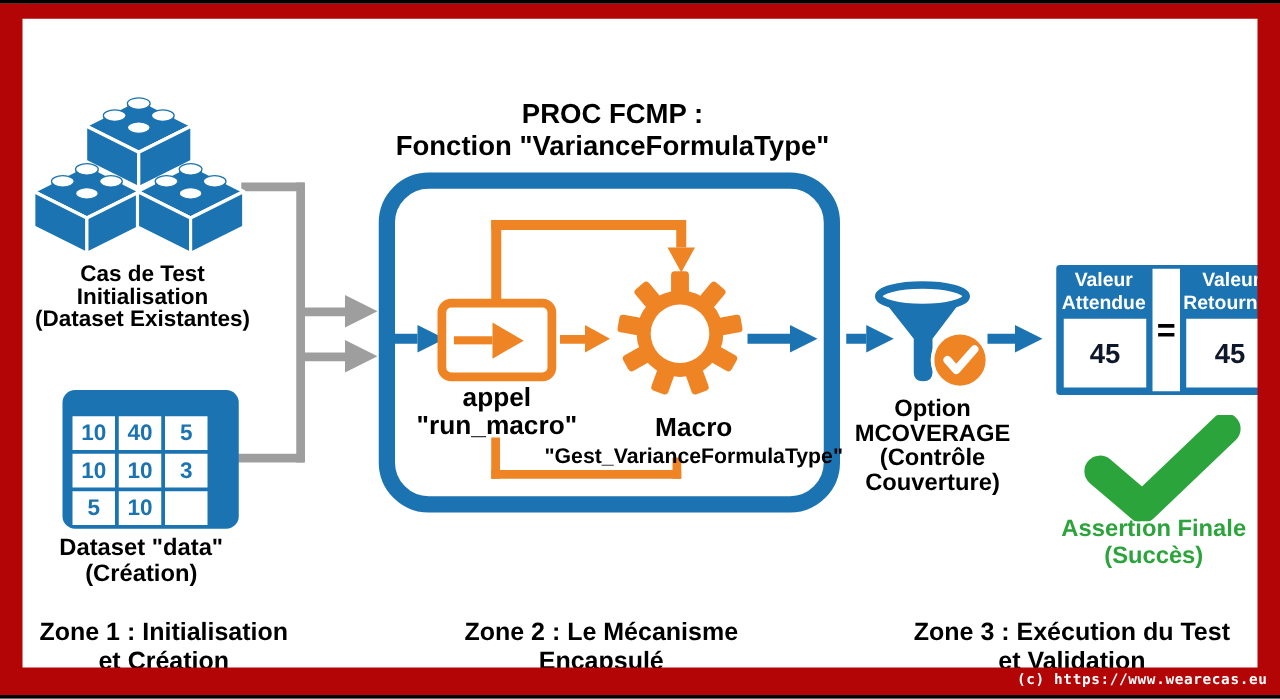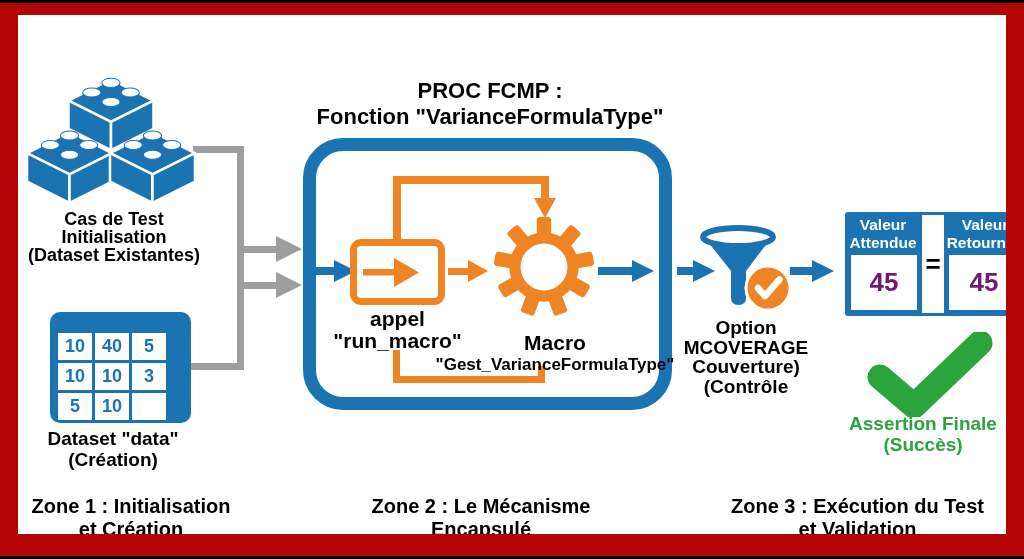--- a/index.html
+++ b/index.html
@@ -54,21 +54,21 @@
     color:var(--blue);font-weight:bold;font-size:18px;
   }
   
   .cmp{position:absolute;z-index:2;left:833px;top:212px;width:182px;height:104px;
        background:var(--blue);border-radius:3px;margin-left:12px;}
   .cmp .hdr{position:absolute;color:#fff;font-weight:bold;font-size:15.5px;line-height:18px;text-align:center;}
   .cmp .hdr span{display:block;}
   .cmp .strip{position:absolute;left:77px;top:3px;width:22px;height:98px;background:#fff;
       display:flex;align-items:center;justify-content:center;color:#000;font-weight:bold;font-size:26px;}
   .cmp .val{position:absolute;top:43px;height:55px;background:#fff;
-      display:flex;align-items:center;justify-content:center;color:#701a75;font-weight:bold;font-size:26px;}
+      display:flex;align-items:center;justify-content:center;color:#0f172a;font-weight:bold;font-size:22px;}
   .green-txt{color:var(--green);}
 </style>
 </head>
 <body>
 
 <div class="page">
 
   <svg class="abs" style="left:25px;top:70px;z-index:2" width="172" height="135" viewBox="0 0 170 133">
     <defs>
       <g id="stud">
@@ -205,22 +205,22 @@
     <ellipse cx="38" cy="13" rx="35" ry="9" fill="#fff" stroke="#1b73b1" stroke-width="6"></ellipse>
     <g>
       <circle cx="68" cy="64" r="22" fill="#ee8424" stroke="#fff" stroke-width="3"></circle>
       <path d="M58 64 L65 72 L79.5 55.5" fill="none" stroke="#fff" stroke-width="6.5" stroke-linecap="round" stroke-linejoin="round"></path>
     </g>
   </svg>
 
   <div class="lbl" style="left:676px;top:318px;width:140px;font-size:19px;line-height:19.5px;">
     <span>Option</span>
     <span>MCOVERAGE</span>
+    <span>(Contrôle</span>
     <span>Couverture)</span>
-    <span>(Contrôle</span>
   </div>
 
   <div class="ln blue" style="left:790px;top:267px;width:22px;height:8px;"></div>
   <div class="ah blue-r" style="left:812px;top:260px;"></div>
 
   <div class="cmp">
     <div class="hdr" style="left:0px;top:4px;width:76px;">
       <span>Valeur</span>
       <span>Attendue</span>
     </div>
@@ -254,14 +254,15 @@
     <span>Zone 3 : Exécution du Test</span>
     <span>et Validation</span>
   </div>
 
   <div class="frame black" style="left:0;top:0;width:1024px;height:3px;"></div>
   <div class="frame" style="left:0;top:3px;width:1024px;height:12px;"></div>
   <div class="frame" style="left:0;top:3px;width:18px;height:553px;"></div>
   <div class="frame" style="left:1006px;top:3px;width:18px;height:553px;"></div>
   <div class="frame" style="left:0;top:534px;width:1024px;height:22px;"></div>
   <div class="frame black" style="left:0;top:556px;width:1024px;height:3px;"></div>
+  <div class="copyright">(c) https://www.wearecas.eu</div>
 
 </div>
 
 </body></html>

